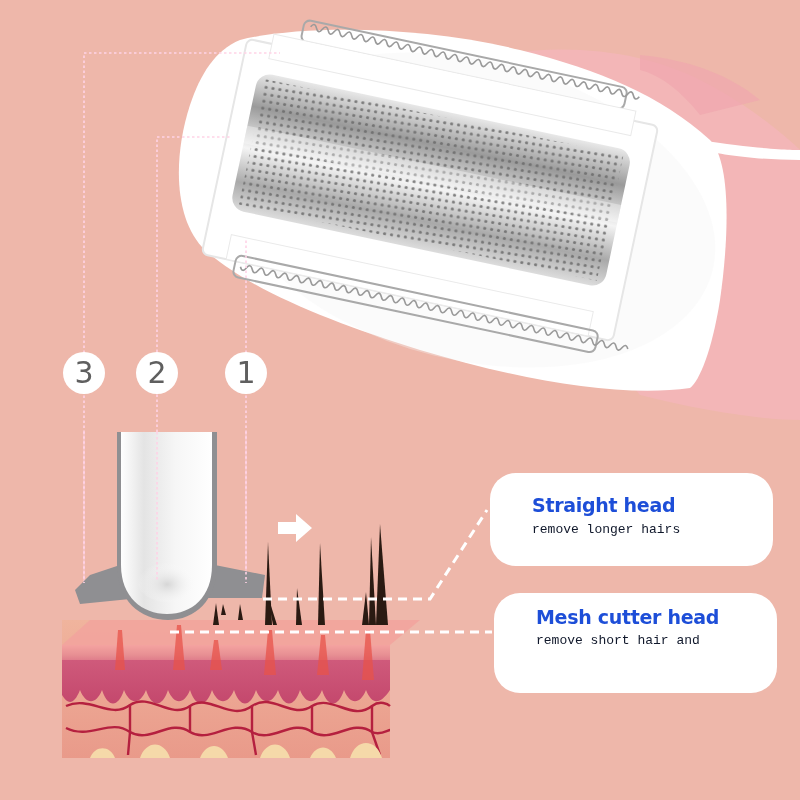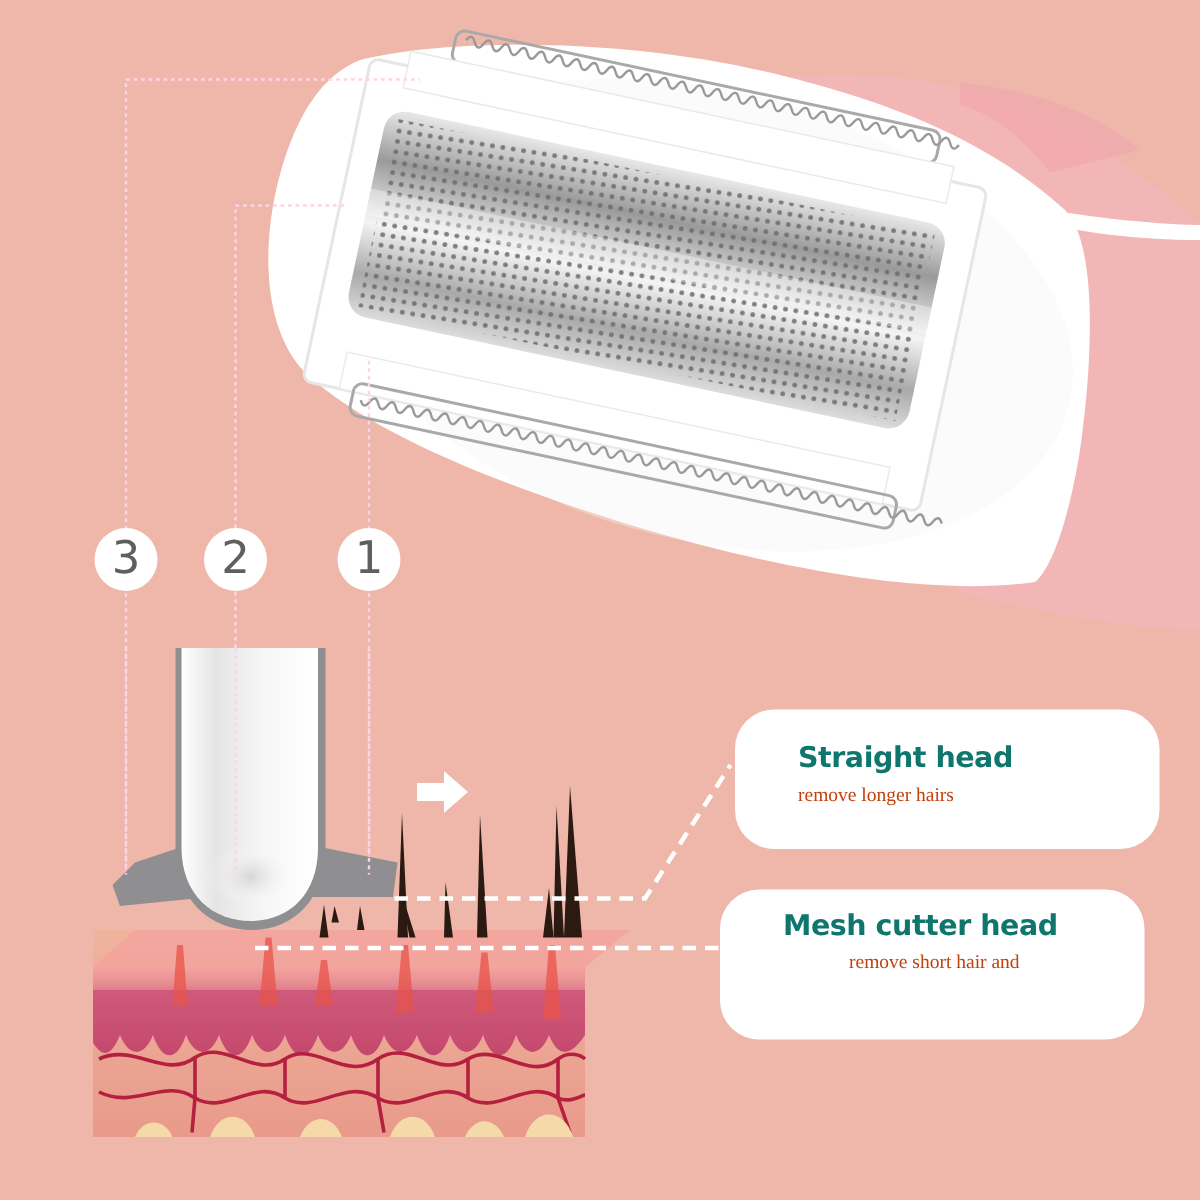--- a/index.html
+++ b/index.html
@@ -9,32 +9,32 @@
   .badge {
     position: absolute; width: 42px; height: 42px; border-radius: 50%;
     background: #ffffff; color: #5f5f5f; font-size: 30px; line-height: 42px;
     text-align: center; font-family: "DejaVu Sans", sans-serif; font-weight: normal;
   }
   .card {
     position: absolute; background: #ffffff; border-radius: 26px;
     box-sizing: border-box; padding-left: 42px;
   }
   .card-title {
-    color: #0f766e; font-family: "DejaVu Sans", sans-serif; font-weight: bold;
+    color: #1d4ed8; font-family: "DejaVu Sans", sans-serif; font-weight: bold;
     letter-spacing: -0.3px;
   }
   .card-sub {
-    color: #c2410c; font-family: Liberation Serif, serif; font-weight: normal;
+    color: #0f172a; font-family: Liberation Mono, monospace; font-weight: normal;
   }
   #card-straight { left: 490px; top: 473px; width: 283px; height: 93px; padding-top: 20px; }
   #card-straight .card-title { font-size: 19px; line-height: 24px; }
   #card-straight .card-sub { font-size: 13px; line-height: 20px; margin-top: 3px; }
-  #card-mesh { left: 480px; top: 593px; width: 283px; height: 100px; padding-top: 12px; }
+  #card-mesh { left: 494px; top: 593px; width: 283px; height: 100px; padding-top: 12px; }
   #card-mesh .card-title { font-size: 19px; line-height: 24px; }
-  #card-mesh .card-sub { font-size: 13px; line-height: 19px; margin-top: 2px; margin-left: 44px; }
+  #card-mesh .card-sub { font-size: 13px; line-height: 19px; margin-top: 2px; }
 </style>
 </head>
 <body>
 
 <div class="stage">
 
   <svg class="art" width="800" height="800" viewBox="0 0 800 800">
     <defs>
       <linearGradient id="meshGrad" x1="0" y1="0" x2="0" y2="1">
         <stop offset="0" stop-color="#e8e8e8"></stop>

